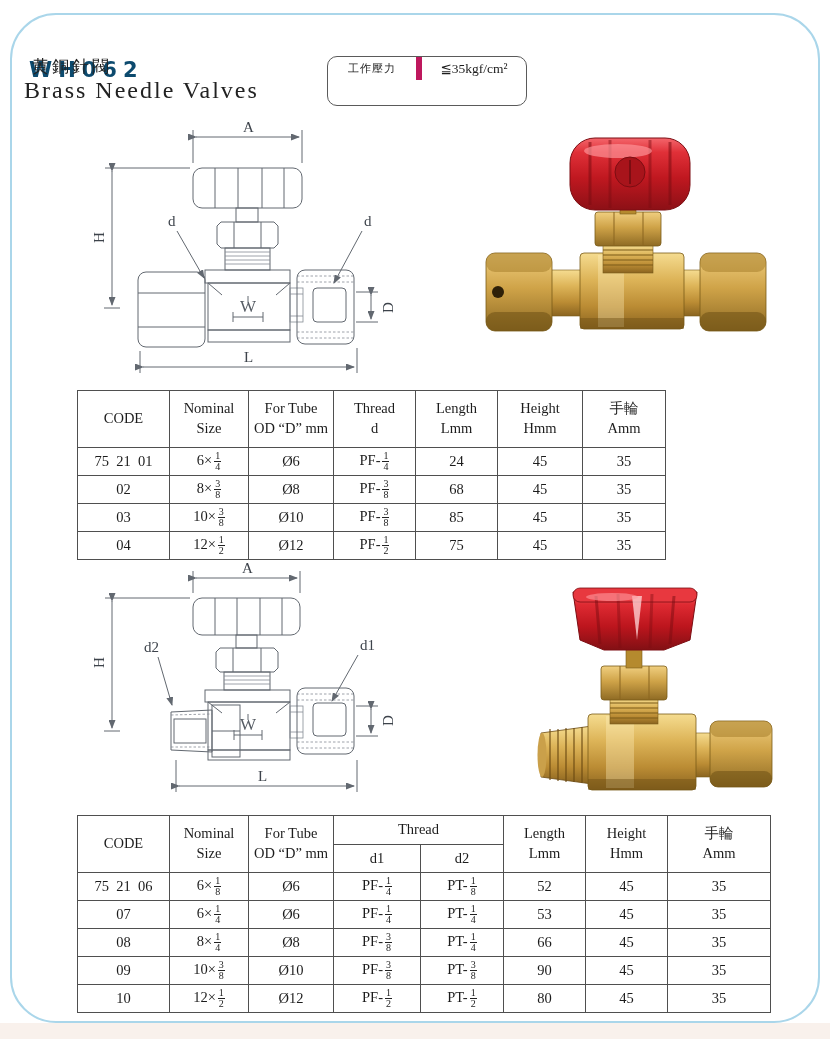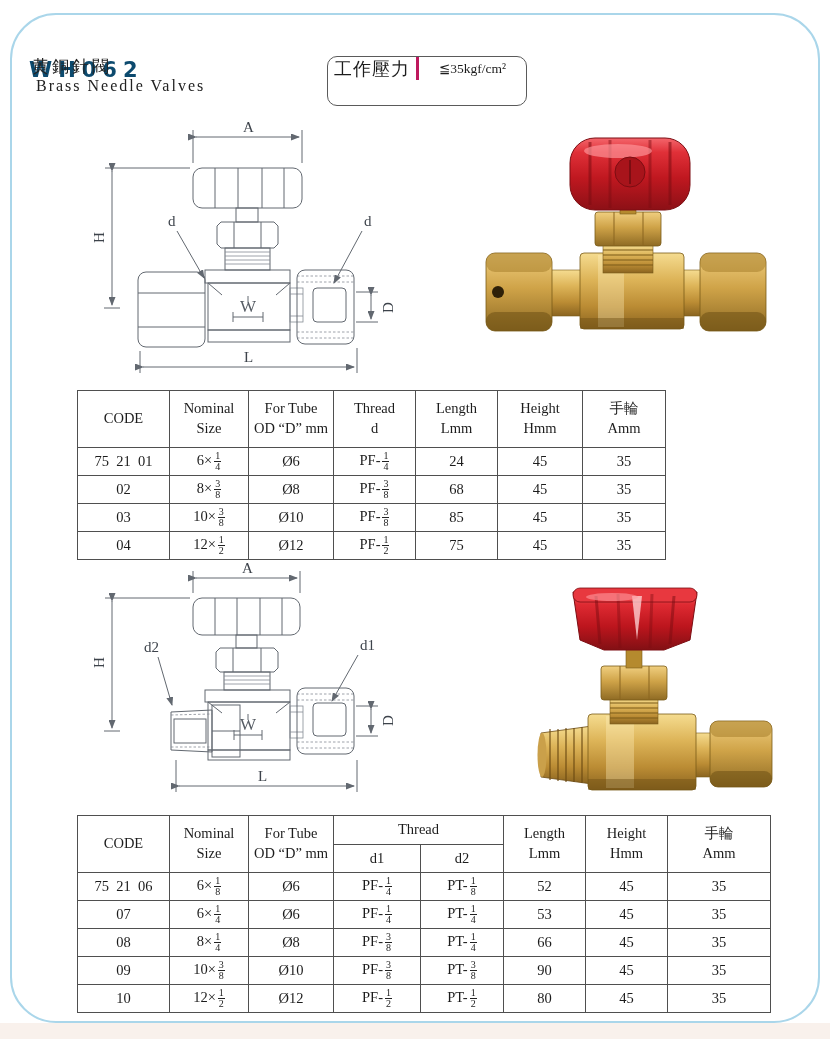--- a/index.html
+++ b/index.html
@@ -16,31 +16,31 @@
   .bottom-band{
     position:absolute;left:0;bottom:0;width:830px;height:16px;background:#f9f1ec;
   }
   
   .model{
     position:absolute;left:29px;top:22px;
     font-family:"DejaVu Sans","Liberation Sans",sans-serif;
     font-weight:bold;font-size:21px;letter-spacing:6px;color:#0c4a6e;margin-top:36px;
   }
   .title-zh{position:absolute;left:32px;top:55px;font-size:17px;letter-spacing:3px;color:#222;}
-  .title-en{position:absolute;left:36px;top:77px;font-size:16px;letter-spacing:2px;color:#222;}
+  .title-en{position:absolute;left:24px;top:77px;font-size:24px;letter-spacing:2px;color:#222;}
   
   .spec{
     position:absolute;left:327px;top:56px;width:198px;height:48px;
     border:1.5px solid #5a5a5a;border-radius:10px;overflow:hidden;background:#fff;
   }
   .spec-row{display:flex;height:23px;}
   .spec-row + .spec-row{border-top:1px solid #5a5a5a;}
   .spec-label{
-    width:88px;border-right:3px solid #be185d;display:flex;align-items:center;justify-content:center;
-    font-size:18px;letter-spacing:1px;
+    width:88px;border-right:6px solid #be185d;display:flex;align-items:center;justify-content:center;
+    font-size:11px;letter-spacing:1px;
   }
   .spec-value{flex:1;display:flex;align-items:center;justify-content:center;font-size:13.5px;}
   
   table.data{
     position:absolute;border-collapse:collapse;table-layout:fixed;
     font-size:14.5px;color:#1c1c1c;background:#fff;
   }
   table.data th,table.data td{
     border:1px solid #4f4f4f;text-align:center;vertical-align:middle;
     font-weight:normal;padding:0;

